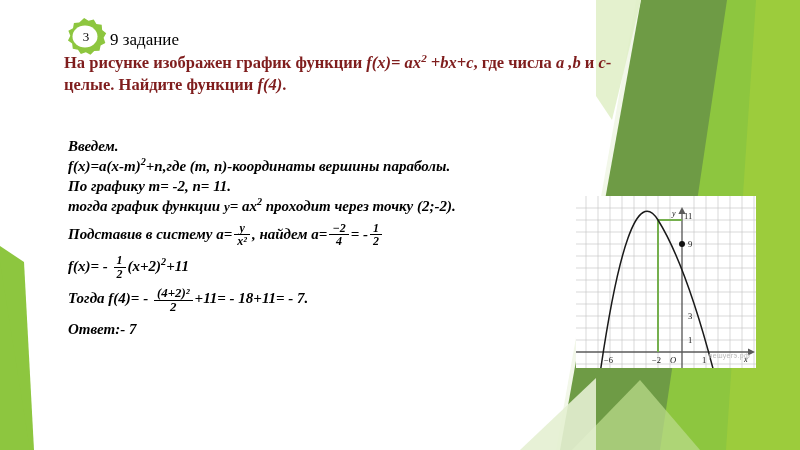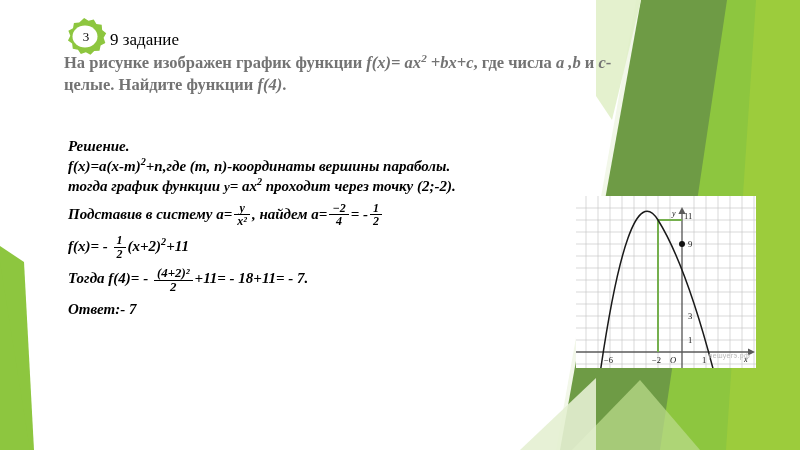--- a/index.html
+++ b/index.html
@@ -27,21 +27,21 @@
   }
 
   
   #title{
     position:absolute;left:110px;top:30px;
     font-weight:normal;font-size:17px;color:#000;
     letter-spacing:0px;
   }
   #statement{
     position:absolute;left:64px;top:52px;width:620px;
-    font-weight:bold;font-size:16.5px;line-height:22px;color:#737373;
+    font-weight:bold;font-size:16.5px;line-height:22px;color:#7f1d1d;
   }
   .ital{font-style:italic;}
   .sup{font-size:0.68em;vertical-align:super;line-height:0;}
 
   
   #solution{
     position:absolute;left:68px;top:138px;width:510px;
     font-style:italic;font-weight:bold;font-size:15px;color:#000;
   }
   #solution .line{margin:0 0 3px 0;white-space:nowrap;}
@@ -104,26 +104,27 @@
 
   <div id="title">9 задание</div>
 
   <div id="statement">
     <span>На рисунке изображен график функции </span><span class="ital">f(x)= ax</span><span class="sup ital">2</span><span class="ital"> +bx+c</span><span>, где числа </span><span class="ital">a</span><span class="ital"> ,b</span><span> и </span><span class="ital">c</span><span>-</span><br>
     <span>целые. Найдите функции </span><span class="ital">f(4)</span><span>.</span>
   </div>
 
   <div id="solution">
 
-    <div class="line">Решение.</div>
+    <div class="line">Введем.</div>
 
     <div class="line">
       <span>f(x)=a(x-m)</span><span class="sup">2</span><span>+n,где  (m, n)-координаты вершины параболы.</span>
     </div>
 
+    <div class="line">По графику m= -2, n= 11.</div>
 
 
     <div class="line tall">
       <span>тогда график функции </span><span style="font-size:.86em">y</span><span>= ax</span><span class="sup">2</span><span> проходит через точку (2;-2).</span>
     </div>
 
     <div class="line tall">
       <span>Подставив в  систему a=</span><span class="frac"><span class="n">y</span><span class="d">x²</span></span><span>, найдем a=</span><span class="frac"><span class="n">−2</span><span class="d">4</span></span><span>= -</span><span class="frac"><span class="n">1</span><span class="d">2</span></span>
     </div>
 

